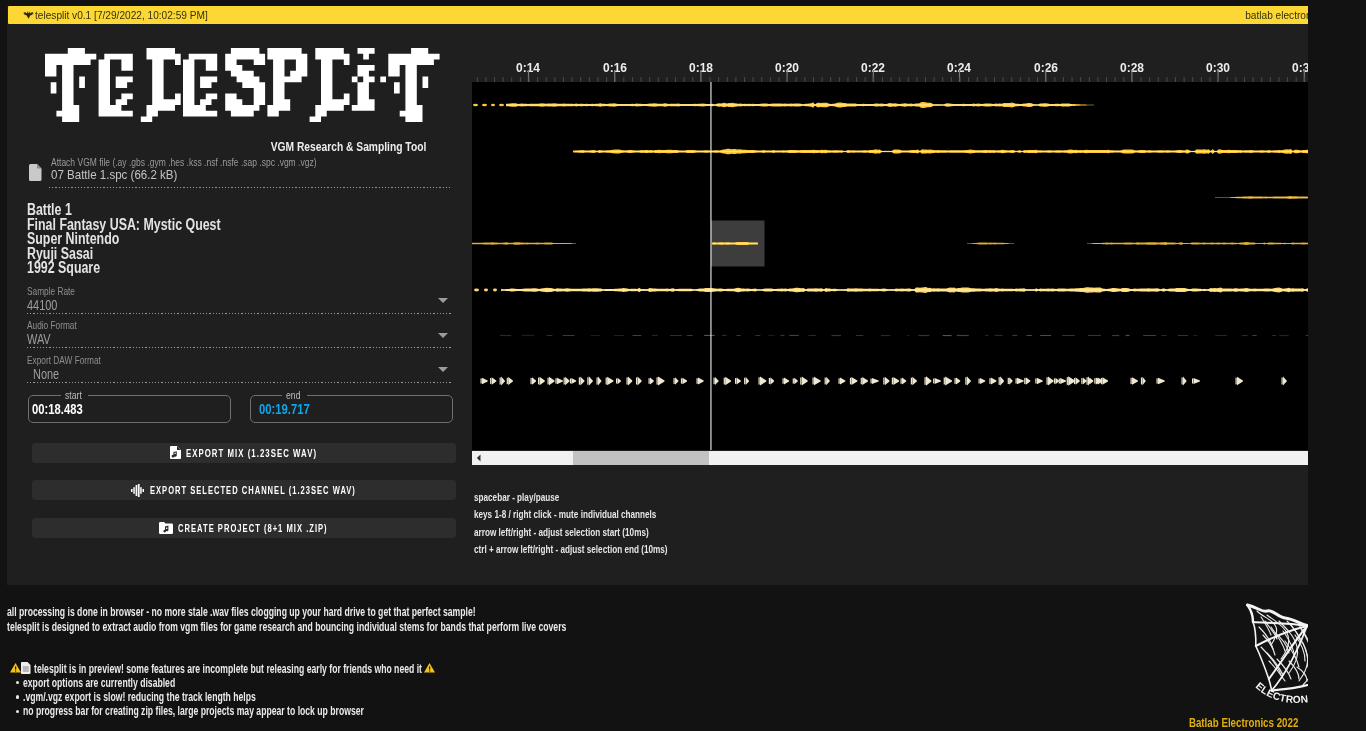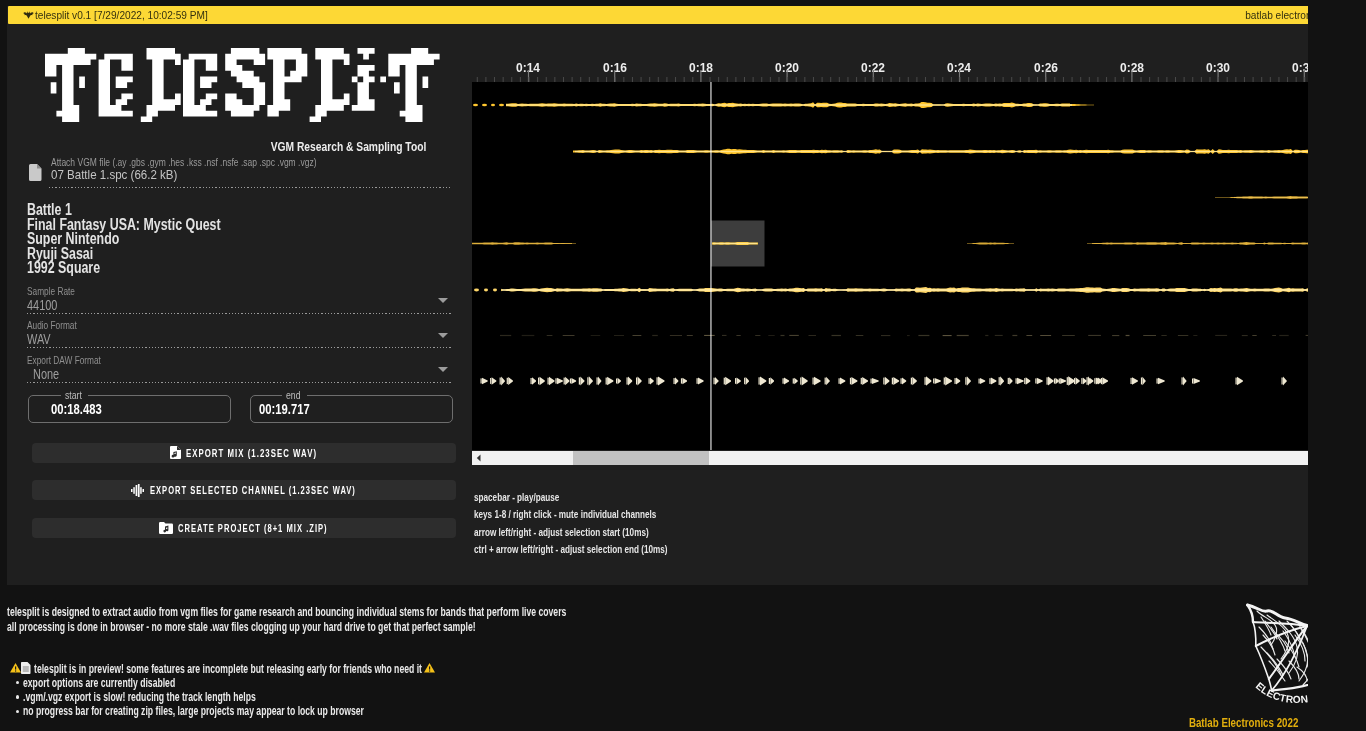--- a/index.html
+++ b/index.html
@@ -68,25 +68,25 @@
   <div class="dotl" style="left:20px; top:341px; width:424px;"></div>
   <div class="selarrow" style="left:431px; top:326.5px;"></div>
 
   <div class="t sclab" style="left:20px; top:347.5px;"><span class="cx" style="--sx:.79">Export DAW Format</span></div>
   <div class="t scval" style="left:20px; top:359.5px;margin-left:6px;"><span class="cx" style="--sx:.78">None</span></div>
   <div class="dotl" style="left:20px; top:376px; width:424px;"></div>
   <div class="selarrow" style="left:431px; top:361px;"></div>
 
   <div class="obox" style="left:21px; top:389px;">
     <div class="olab" style="left:4px;"><span class="cx" style="--sx:.87">start</span></div>
-    <div class="t" style="left:22px; top:4px; font-size:15px; font-weight:bold; color:#fff;"><span class="cx" style="--sx:.75">00:18.483</span></div>
+    <div class="t" style="left:3px; top:4px; font-size:15px; font-weight:bold; color:#fff;"><span class="cx" style="--sx:.75">00:18.483</span></div>
   </div>
   <div class="obox" style="left:243px; top:389px;">
     <div class="olab" style="left:3px;"><span class="cx" style="--sx:.87">end</span></div>
-    <div class="t" style="left:7.5px; top:4px; font-size:15px; font-weight:bold; color:#ffffff;"><span class="cx" style="--sx:.75">00:19.717</span></div>
+    <div class="t" style="left:7.5px; top:4px; font-size:15px; font-weight:bold; color:#0ea5e9;"><span class="cx" style="--sx:.75">00:19.717</span></div>
   </div>
 
   <div class="btn" style="top:436.5px;">
     <svg style="left:138px" width="11" height="13" viewBox="0 0 11 13">
           <path d="M1,0 L7,0 L11,4 L11,12 A1,1 0 0 1 10,13 L1,13 A1,1 0 0 1 0,12 L0,1 A1,1 0 0 1 1,0 Z" fill="#fff"></path>
           <path d="M7,0 L7,4 L11,4 Z" fill="#2d2d2d"></path>
           <path d="M6.8,5.2 L6.8,9.2 A1.4,1.4 0 1 1 5.8,7.9 L5.8,6.6 L4.4,7 L4.4,10 A1.4,1.4 0 1 1 3.4,8.8 L3.4,5.9 Z" fill="#2d2d2d"></path>
         </svg>
     <span class="bt" style="left:154px;--bsx:.743">EXPORT MIX (1.23SEC WAV)</span>
   </div>
@@ -464,22 +464,22 @@
     <div class="t short" style="left:2px; top:482.5px;">
       <div><span class="cx" style="--sx:.71">spacebar - play/pause</span></div>
       <div><span class="cx" style="--sx:.71">keys 1-8 / right click - mute individual channels</span></div>
       <div><span class="cx" style="--sx:.71">arrow left/right - adjust selection start (10ms)</span></div>
       <div><span class="cx" style="--sx:.71">ctrl + arrow left/right - adjust selection end (10ms)</span></div>
     </div>
   </div>
  </div>
 
  <div class="t foot" style="left:7px; top:605px;">
+   <div><span class="cx" style="--sx:.72">all processing is done in browser - no more stale .wav files clogging up your hard drive to get that perfect sample!</span></div>
    <div><span class="cx" style="--sx:.72">telesplit is designed to extract audio from vgm files for game research and bouncing individual stems for bands that perform live covers</span></div>
-   <div><span class="cx" style="--sx:.72">all processing is done in browser - no more stale .wav files clogging up your hard drive to get that perfect sample!</span></div>
  </div>
  <svg class="t" style="left:9.5px; top:663px" width="11" height="10" viewBox="0 0 11 10">
       <path d="M5.5,0 L11,9.5 L0,9.5 Z" fill="#f4c018"></path>
       <rect x="5" y="3.4" width="1.2" height="3.2" fill="#1a1a1a"></rect>
       <rect x="5" y="7.4" width="1.2" height="1.2" fill="#1a1a1a"></rect>
     </svg>
  <svg class="t" style="left:21px; top:662px" width="10" height="12" viewBox="0 0 10 12">
       <path d="M0.8,0 L6.5,0 L9.5,3 L9.5,11.2 A0.8,0.8 0 0 1 8.7,12 L0.8,12 A0.8,0.8 0 0 1 0,11.2 L0,0.8 A0.8,0.8 0 0 1 0.8,0 Z" fill="#efefef"></path>
       <g stroke="#777" stroke-width="0.9">
         <line x1="1.8" y1="5" x2="7.8" y2="5"></line>

